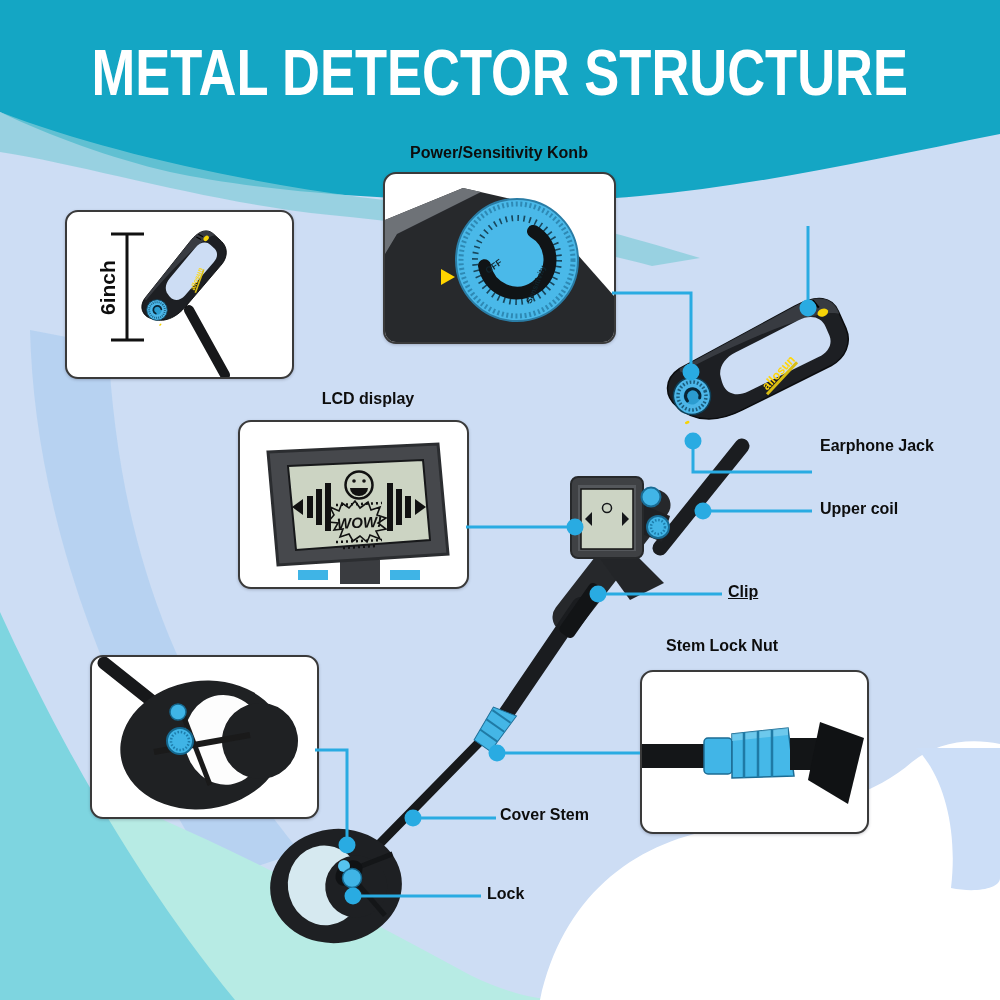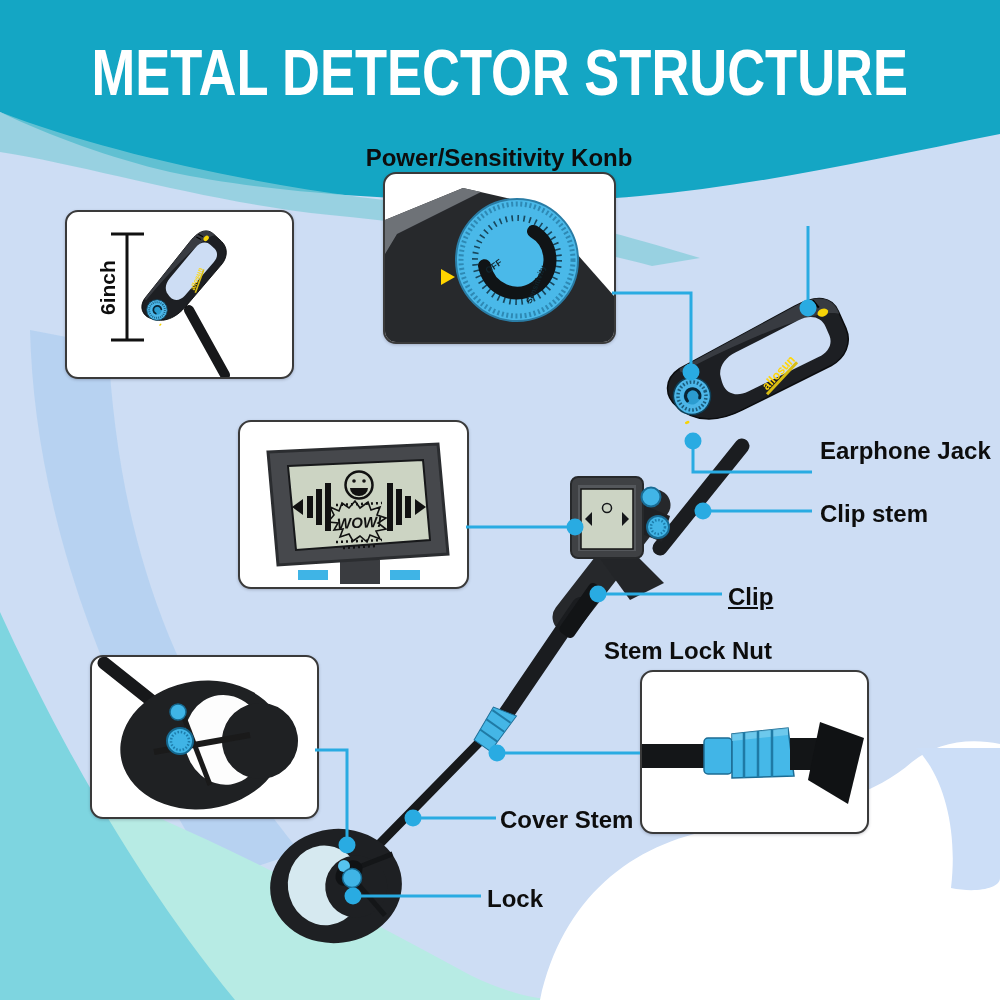--- a/index.html
+++ b/index.html
@@ -3,21 +3,21 @@
 <meta charset="utf-8">
 <style>
   html,body{margin:0;padding:0;background:#e8eef7;}
   #stage{position:relative;width:1000px;height:1000px;overflow:hidden;
          font-family:"Liberation Sans",sans-serif;background:#8b5cf6;}
   #stage svg{display:block;}
   .layer{position:absolute;left:0;top:0;}
   .title-wrap{position:absolute;left:0;top:36px;width:1000px;text-align:center;z-index:3;}
   .title-wrap span{display:inline-block;transform:scaleX(.82);transform-origin:center;
         font-size:64px;font-weight:bold;color:#ffffff;letter-spacing:0px;white-space:nowrap;}
-  .lbl{position:absolute;z-index:5;font-weight:bold;font-size:24px;color:#0d0d0d;white-space:nowrap;}
+  .lbl{position:absolute;z-index:5;font-weight:bold;font-size:16px;color:#0d0d0d;white-space:nowrap;}
   .lbl.ctr{text-align:center;}
   .card{position:absolute;background:#ffffff;border:2px solid #3a3a3a;border-radius:13px;
         box-shadow:0 1px 3px rgba(40,40,60,.25);z-index:2;overflow:hidden;}
   .card svg{position:absolute;left:0;top:0;}
   #overlay{z-index:4;pointer-events:none;}
   #bg{z-index:1;}
 </style>
 </head>
 <body>
 
@@ -222,20 +222,21 @@
       <circle cx="575" cy="527" r="8.5"></circle>
       <circle cx="598" cy="594" r="8.5"></circle>
       <circle cx="347" cy="845" r="8.5"></circle>
       <circle cx="497" cy="753" r="8.5"></circle>
       <circle cx="413" cy="818" r="8.5"></circle>
       <circle cx="353" cy="896" r="8.5"></circle>
     </g>
   </svg>
 
   <div class="lbl ctr" style="left:359px;top:144px;width:280px;">Power/Sensitivity Konb</div>
+  <div class="lbl ctr" style="left:268px;top:390px;width:200px;">LCD display</div>
   <div class="lbl" style="left:820px;top:437px;">Earphone Jack</div>
-  <div class="lbl" style="left:820px;top:500px;">Clip stem</div>
+  <div class="lbl" style="left:820px;top:500px;">Upper coil</div>
   <div class="lbl" style="left:728px;top:583px;text-decoration:underline;">Clip</div>
-  <div class="lbl ctr" style="left:588px;top:637px;width:200px;">Stem Lock Nut</div>
+  <div class="lbl ctr" style="left:622px;top:637px;width:200px;">Stem Lock Nut</div>
   <div class="lbl" style="left:500px;top:806px;">Cover Stem</div>
   <div class="lbl" style="left:487px;top:885px;">Lock</div>
 
 </div>
 
 </body></html>

